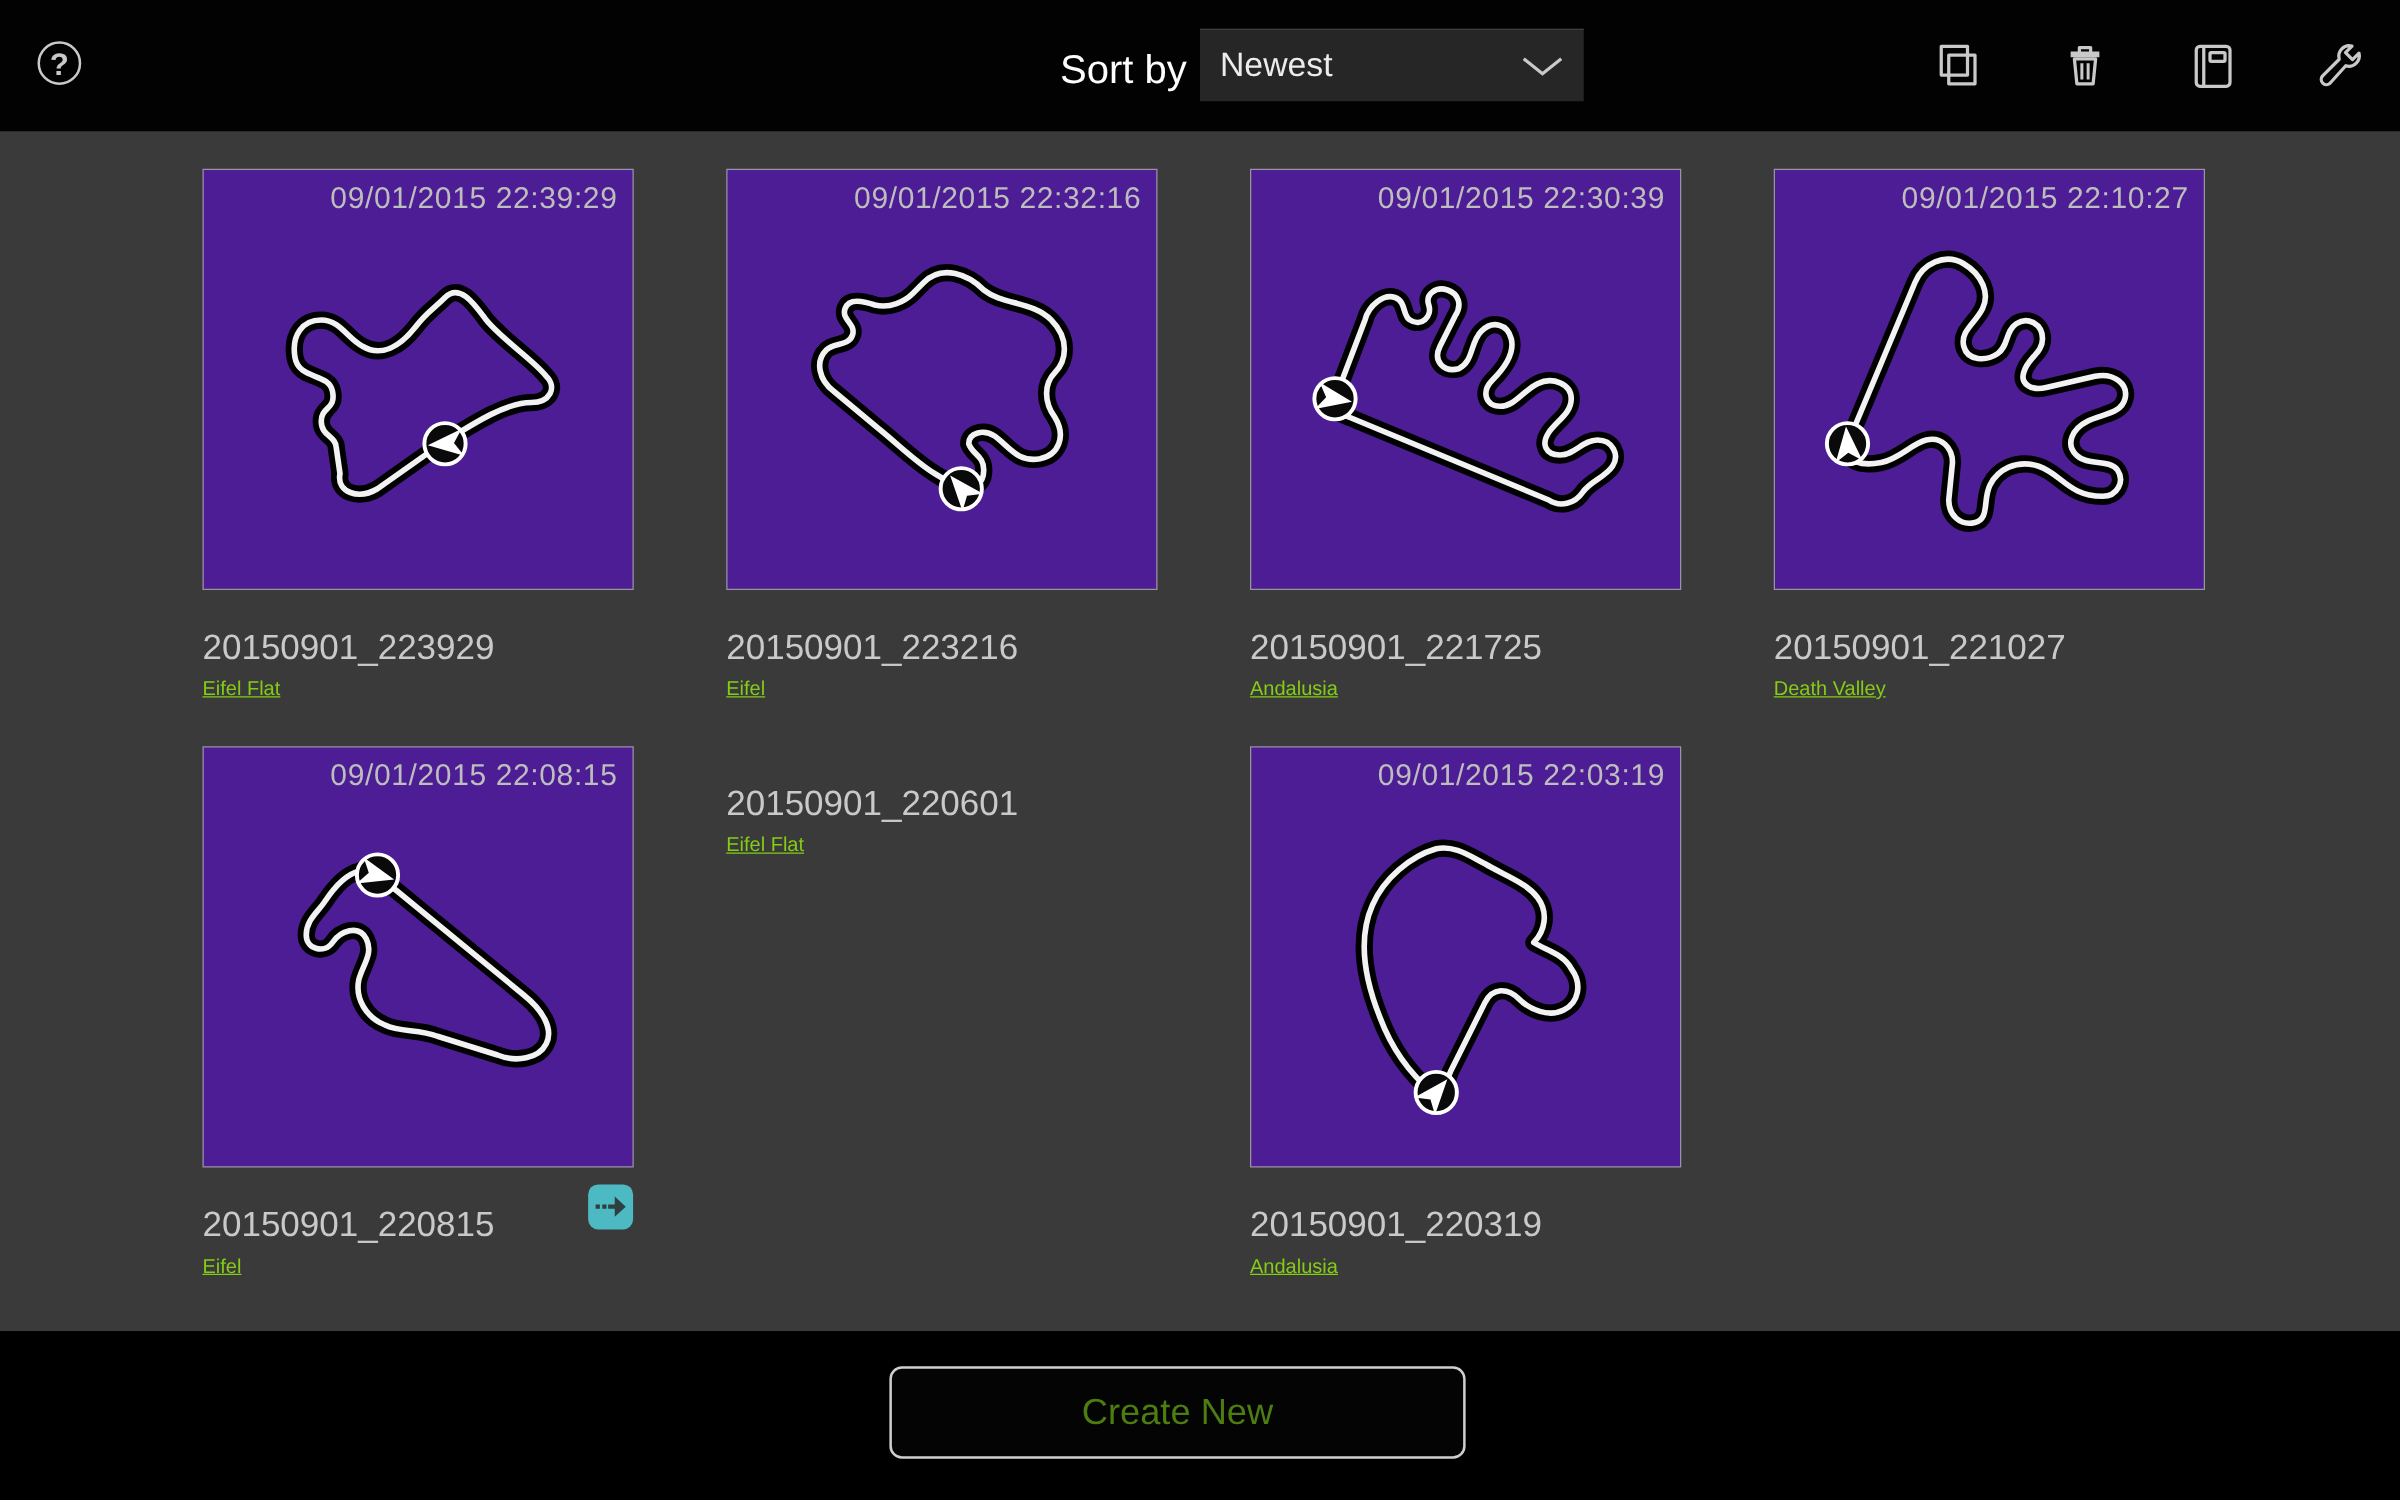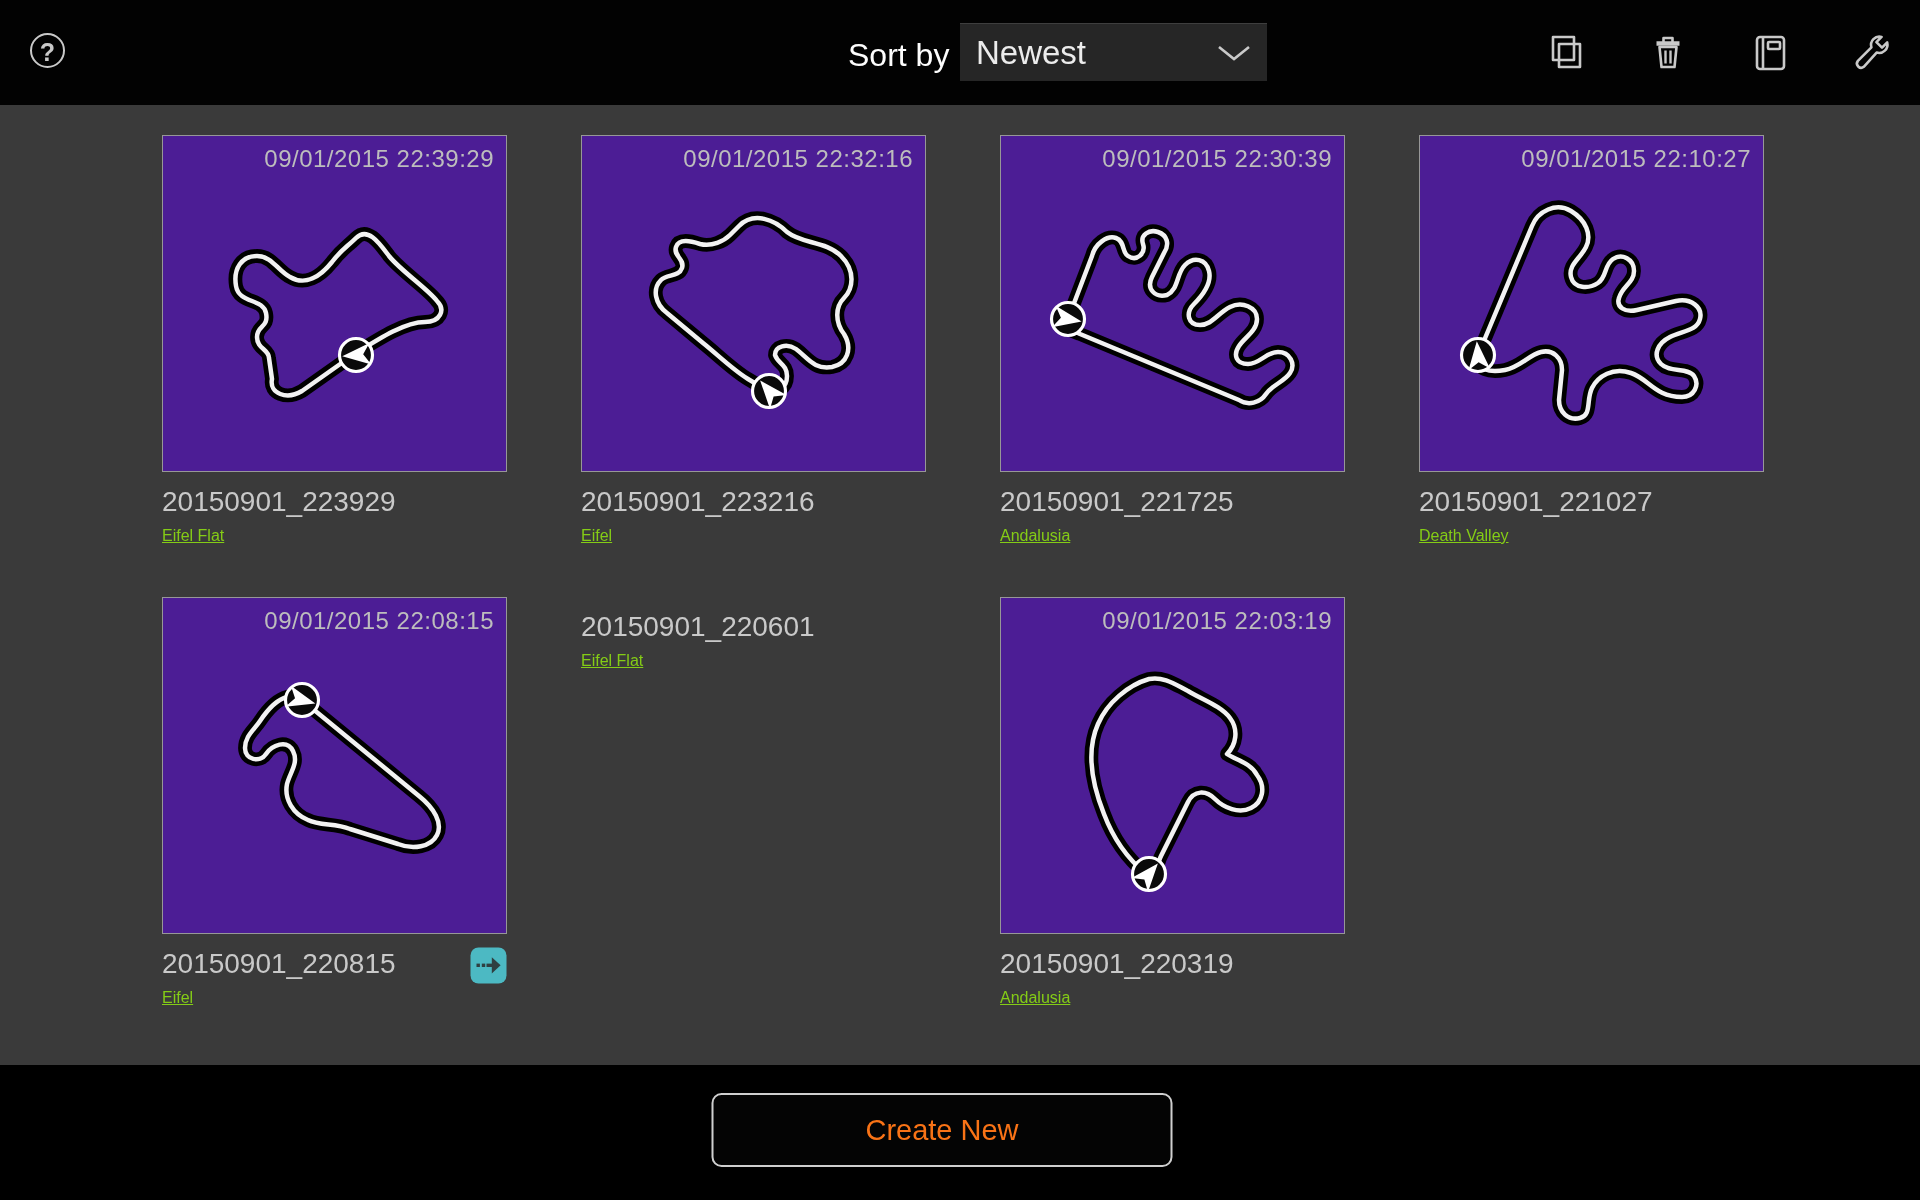--- a/index.html
+++ b/index.html
@@ -10,49 +10,49 @@
   
   .topbar{position:absolute;left:0;top:0;width:1920px;height:105px;background:#020202;}
   .help{position:absolute;left:30px;top:33px;width:35px;height:35px;
         border:2.5px solid #c9c9c9;border-radius:50%;color:#c9c9c9;
         font-size:25px;font-weight:bold;text-align:center;line-height:35px;
         background:transparent;padding:0;cursor:pointer;}
   .sortlabel{position:absolute;left:848px;top:37px;font-size:32px;color:#fdfdfd;}
   .dropdown{position:absolute;left:960px;top:23px;width:307px;height:58px;
             background:#262626;border:none;border-top:1px solid #3e3e3e;
             display:flex;align-items:center;justify-content:space-between;
-            padding:0 16px;box-sizing:border-box;color:#ececec;font-size:33px;cursor:pointer;}
+            padding:0 16px;box-sizing:border-box;color:#ececec;font-size:27px;cursor:pointer;}
   .chev{width:34px;height:16px;flex:none;}
   .hdr-icons{position:absolute;right:26px;top:31px;display:flex;gap:58px;}
   .hdr-btn{width:44px;height:44px;background:transparent;border:none;padding:0;cursor:pointer;}
   .hdr-btn svg{width:44px;height:44px;display:block;}
   .oicon{stroke:#c9c9c9;fill:none;stroke-width:2.6;stroke-linejoin:round;stroke-linecap:square;}
 
   
   .grid{position:absolute;left:0;top:105px;width:1920px;height:960px;background:#3a3a3a;
         box-sizing:border-box;padding:30px 0 0 162px;
         display:grid;grid-template-columns:repeat(4,345px);column-gap:74px;row-gap:50px;
         align-content:start;}
   .cell{width:345px;height:412px;position:relative;cursor:pointer;}
   .thumb{width:345px;height:337px;background:#4c1d95;border:1px solid #979797;
          box-sizing:border-box;position:relative;}
   .ts{position:absolute;top:9px;right:12px;font-size:24px;color:#bdbdbd;letter-spacing:.5px;}
   .tsvg{position:absolute;left:22px;top:30px;width:300px;height:300px;overflow:visible;}
   .trk-o{fill:none;stroke:#000;stroke-width:4.6;stroke-linejoin:round;stroke-linecap:round;}
   .trk-w{fill:none;stroke:#f2f2f2;stroke-width:1.5;stroke-linejoin:round;stroke-linecap:round;}
   .mk-c{fill:#0a0a0a;stroke:#fff;stroke-width:1.05;}
   .mk-a{fill:#fff;}
-  .name{margin-top:14px;font-size:28px;color:#c9c9c9;}
+  .name{margin-top:30px;font-size:28px;color:#c9c9c9;}
   .loc{margin-top:9px;font-size:16px;color:#84cc16;text-decoration:underline;}
   .badge{position:absolute;right:0;top:350px;width:37px;height:37px;}
 
   
   .bottombar{position:absolute;left:0;bottom:0;width:1920px;height:135px;background:#000;}
   .create{position:absolute;left:calc(50% - 18px);top:28px;transform:translateX(-50%);
-          width:461px;height:74px;background:#040404;color:#f97316;font-size:29px;
+          width:461px;height:74px;background:#040404;color:#4d7c0f;font-size:29px;
           border:2px solid #cfcfcf;border-radius:10px;cursor:pointer;
           font-family:"Liberation Sans","DejaVu Sans",sans-serif;}
 </style>
 </head>
 <body>
 
 <div class="topbar">
   <button class="help">?</button>
 
   <span class="sortlabel">Sort by</span>

